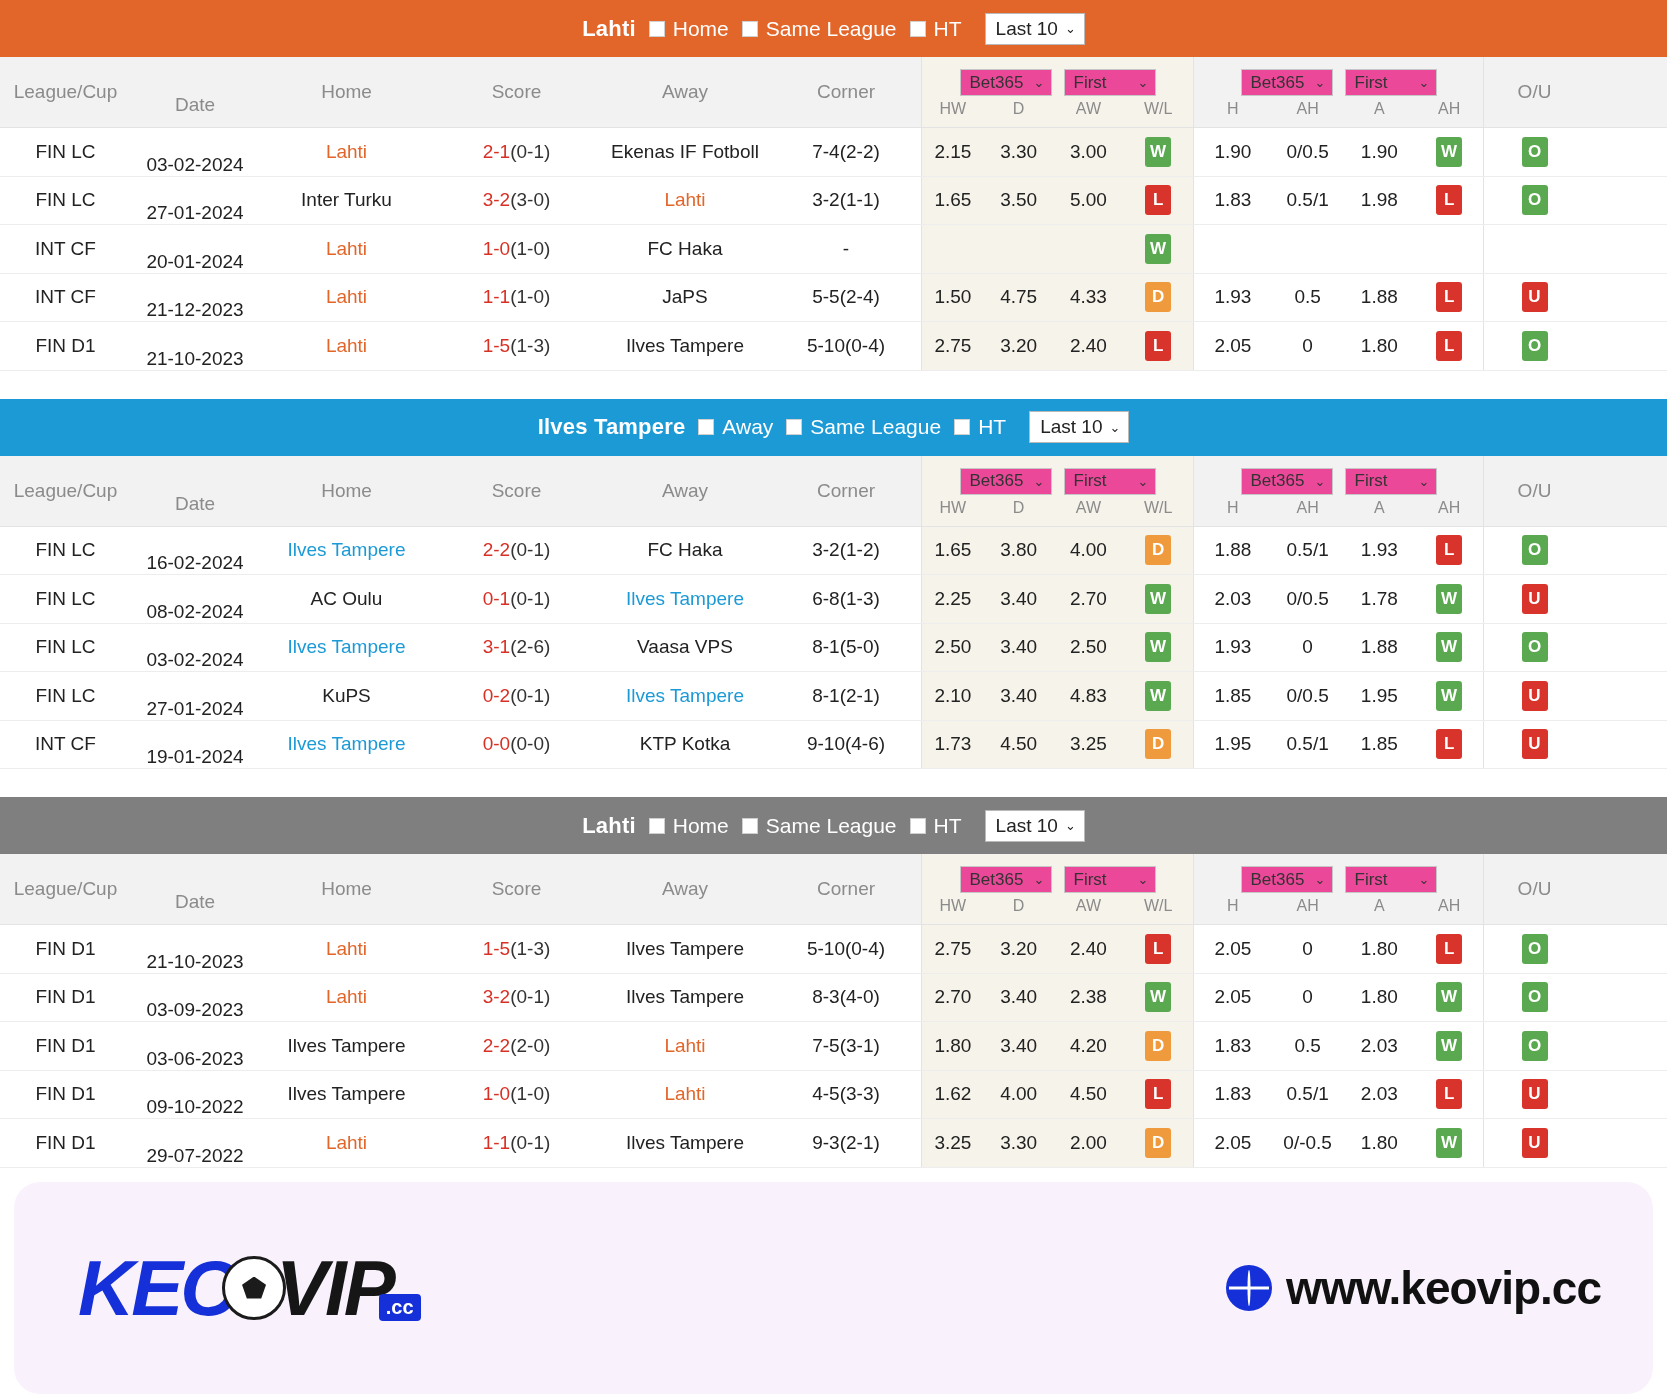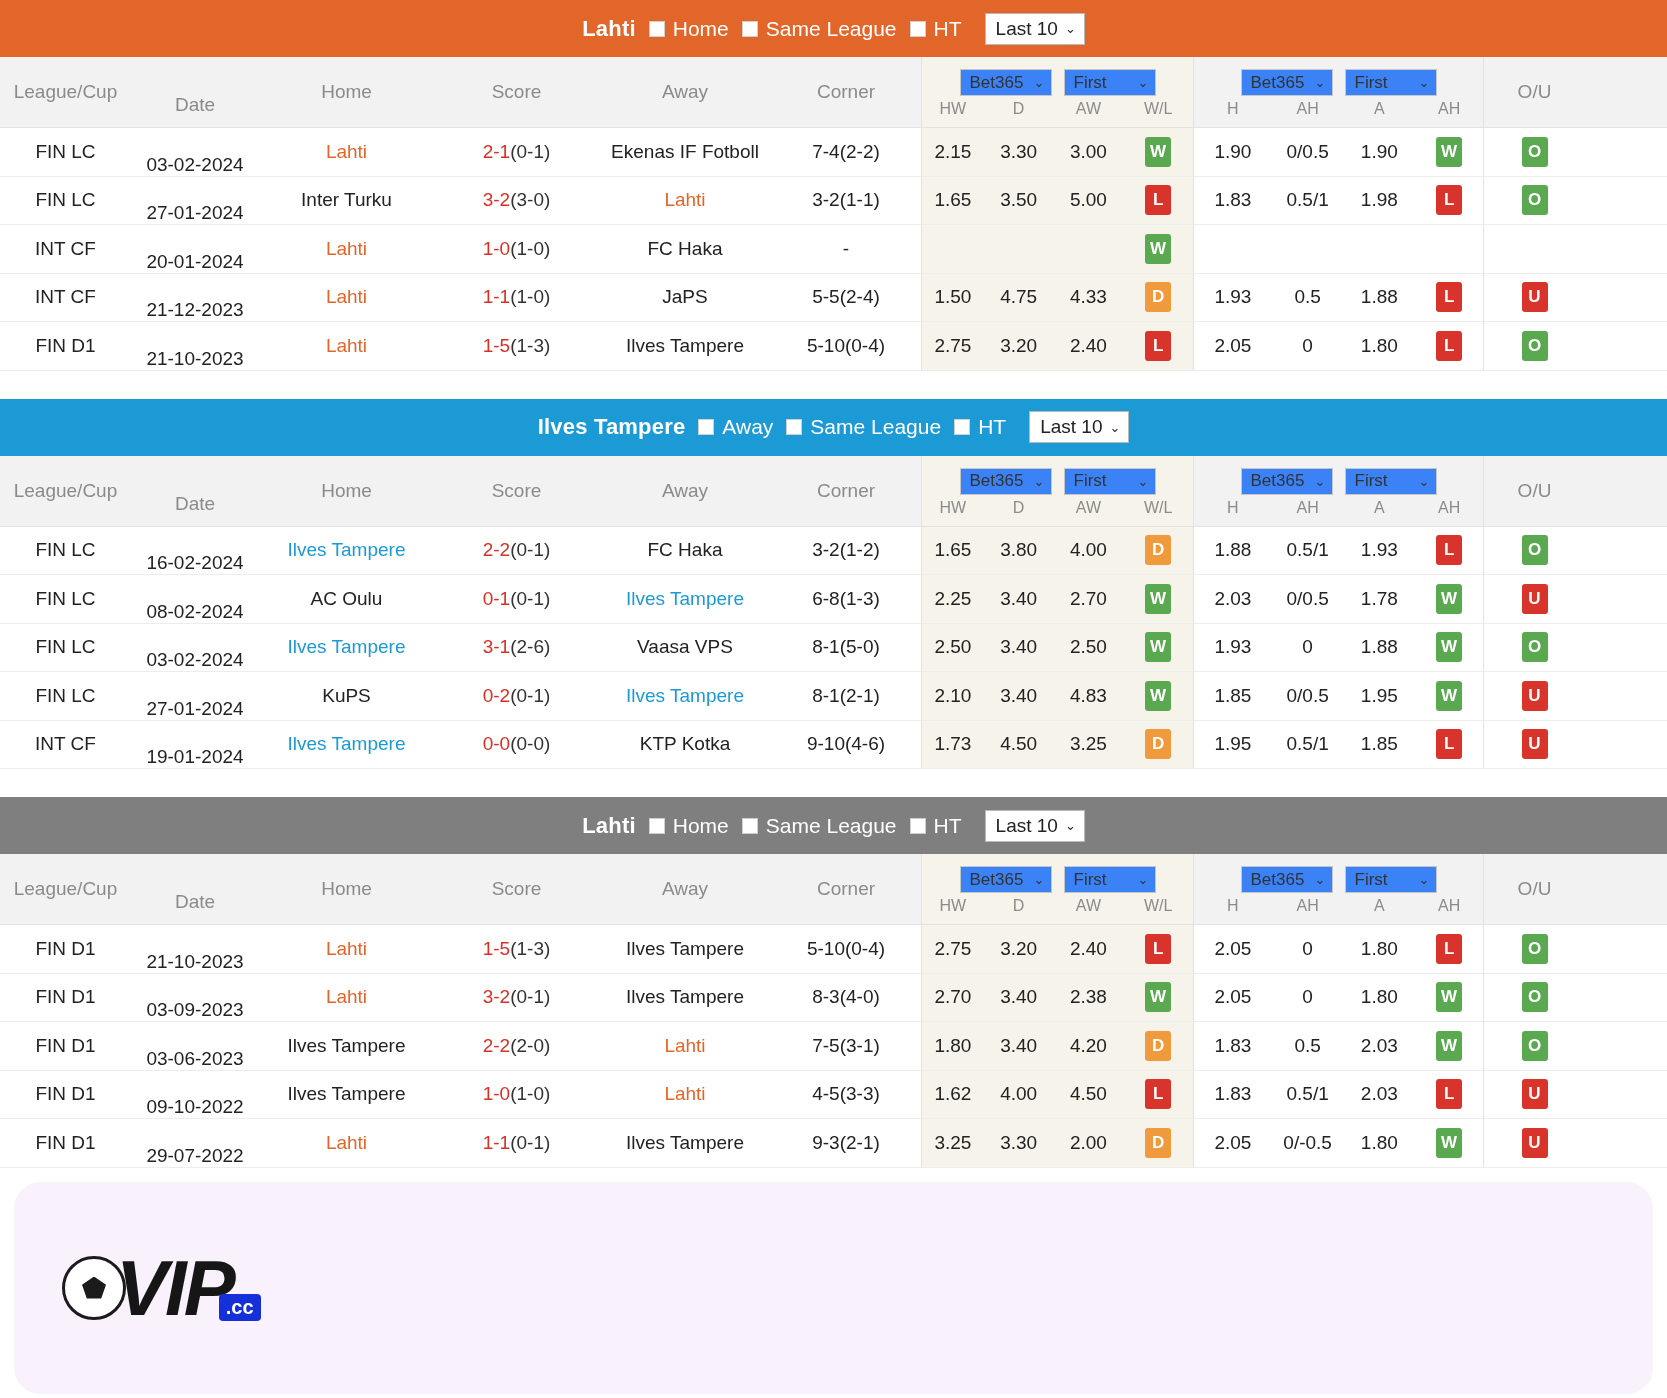--- a/index.html
+++ b/index.html
@@ -77,21 +77,21 @@
     justify-content:center;
   }
   .odds-group .selrow {
     display:flex;
     justify-content:center;
     gap:12px;
     margin-bottom:2px;
     padding-top:3px;
   }
   .mini-sel {
-    background:#3b82f6;
+    background:#ec4899;
     border:1px solid #c6c6c6;
     height:27px;
     min-width:92px;
     padding:0 6px 0 9px;
     font-size:17px;
     color:#333;
     display:flex;
     align-items:center;
     justify-content:space-between;
     gap:6px;
@@ -949,18 +949,23 @@
       </div>
       <div class="cell w-ou sep-l">
         <div class="badge b-u">U</div>
       </div>
     </div>
   </div>
 
 <div class="footer">
   <div class="footer-inner">
     <div class="logo-row">
+      <span class="logo-text logo-keo">KEO</span>
       <span class="ball"></span>
       <span class="logo-text logo-vip">VIP</span>
       <span class="cc-tag">.cc</span>
     </div>
+    <div class="site-row">
+      <span class="globe"></span>
+      <span class="site-text">www.keovip.cc</span>
+    </div>
   </div>
 </div>
 
 </body></html>

